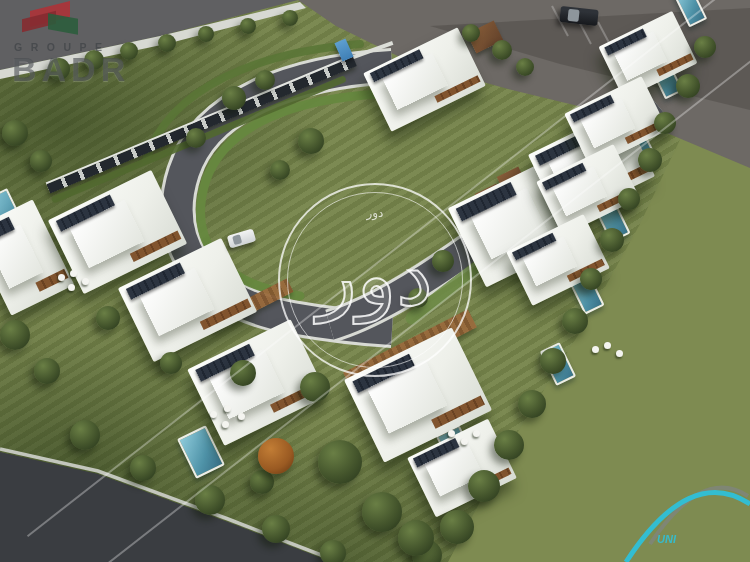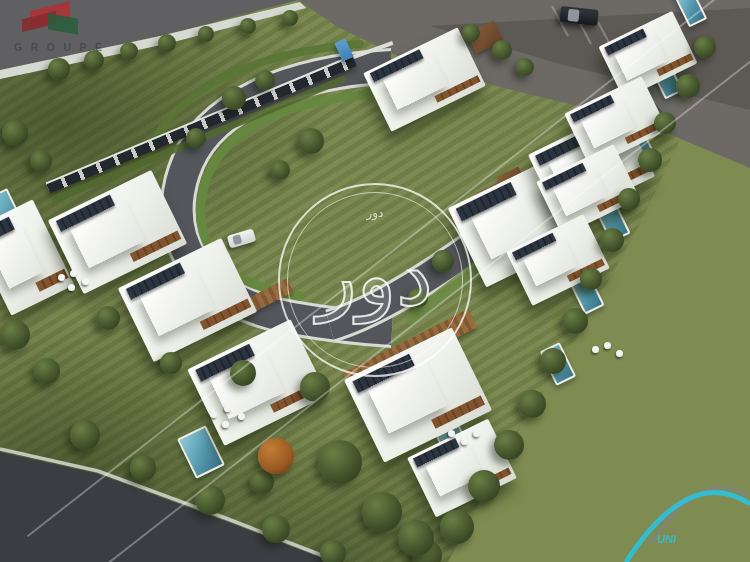--- a/index.html
+++ b/index.html
@@ -275,20 +275,21 @@
   <div class="wm-circle"></div>
   <div class="wm-circle-inner"></div>
   <div class="wm-arabic-small">دور</div>
   <div class="wm-arabic">دور</div>
 
   <div class="logo-badr">
     <div class="lb-red"></div>
     <div class="lb-darkred"></div>
     <div class="lb-green"></div>
     <div class="lb-groupe">GROUPE</div>
+    <div class="lb-badr">BADR</div>
   </div>
 
   <svg class="layer swoosh" width="750" height="562" viewBox="0 0 750 562" style="pointer-events:none">
     <path d="M 650,544 Q 702,466 748,496" fill="none" stroke="#7f857a" stroke-width="4" opacity=".85"></path>
     <path d="M 626,562 Q 690,464 750,504" fill="none" stroke="#2fc0d8" stroke-width="5" opacity=".95"></path>
   </svg>
   <div class="uni-text">UNI</div>
 </div>
 
 </body></html>

